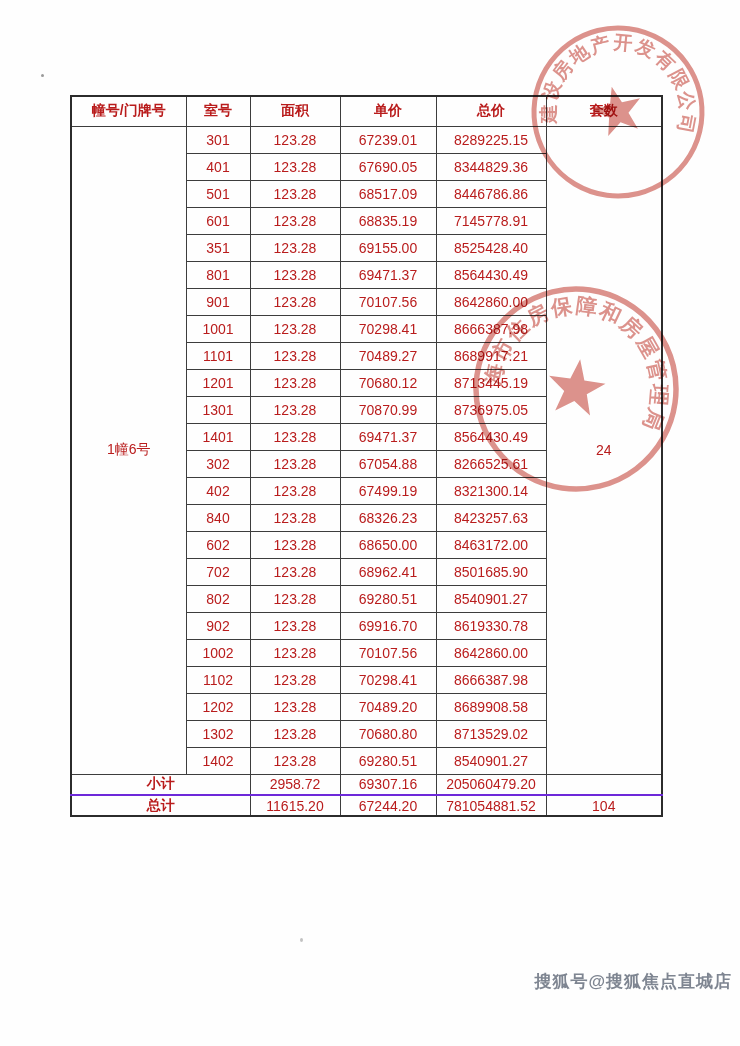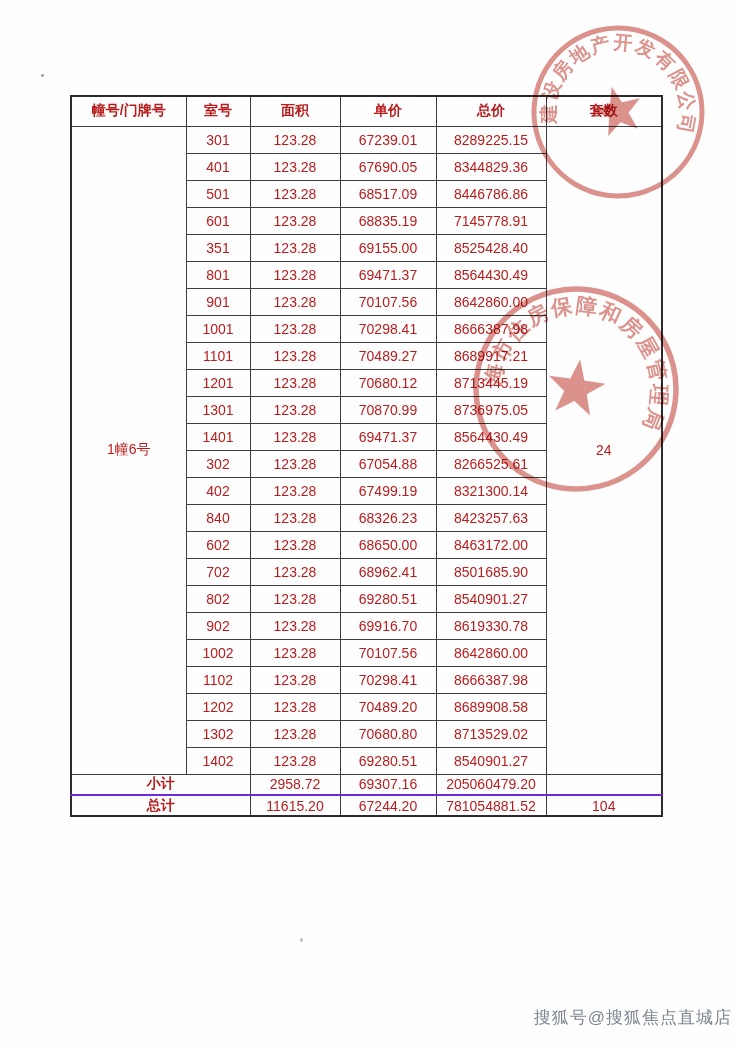--- a/index.html
+++ b/index.html
@@ -50,23 +50,23 @@
     opacity:.58;
     mix-blend-mode:multiply;
     z-index:5;
   }
   .stamp-1 { left:528px; top:22px; transform:rotate(-14deg); }
   .stamp-2 { left:470px; top:283px; transform:rotate(8deg); }
 
   .watermark {
     position:absolute;
     right:8px;
-    top:1006px;
+    top:970px;
     font-size:17px;
-    font-weight:normal;
+    font-weight:bold;
     letter-spacing:1px;
     color:#7e8591;
     z-index:6;
   }
   .speck { position:absolute; background:#9a9a9a; border-radius:50%; }
   .speck-1 { left:41px; top:74px; width:3px; height:3px; }
   .speck-2 { left:300px; top:938px; width:3px; height:4px; opacity:.6; }
 </style>
 </head>
 <body>

